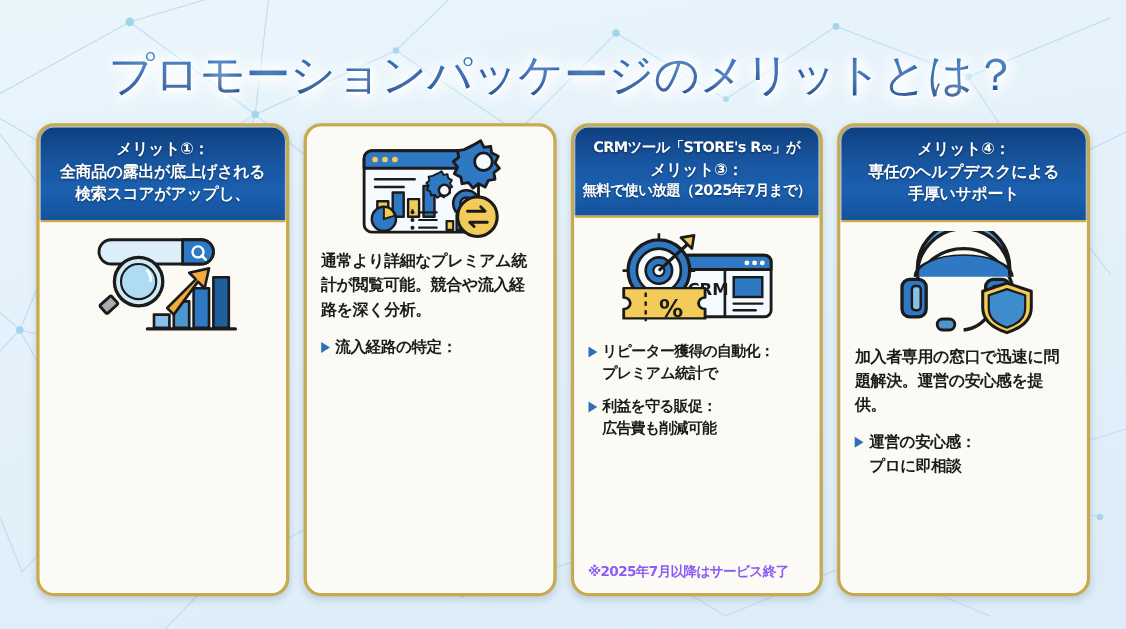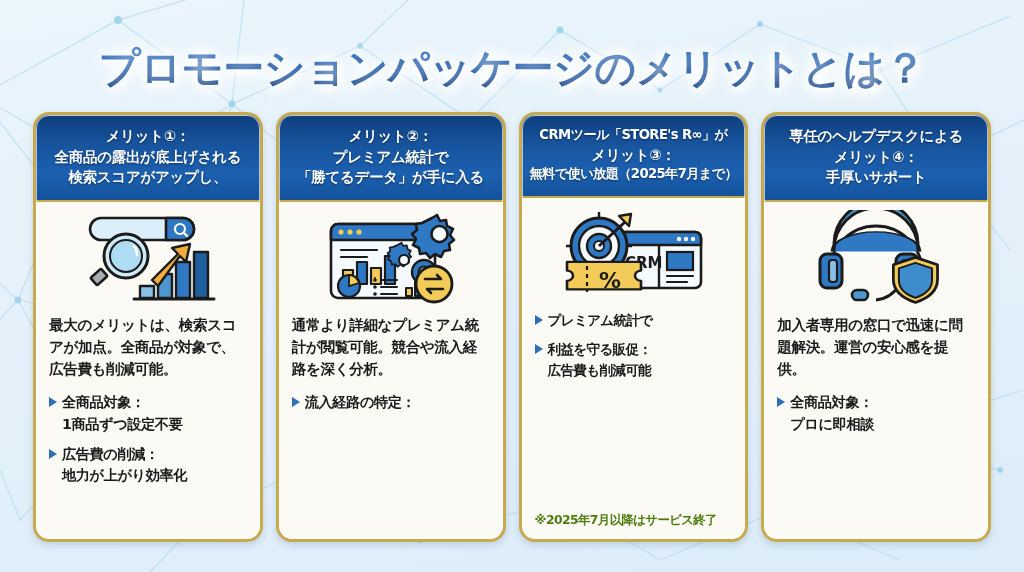--- a/index.html
+++ b/index.html
@@ -38,21 +38,21 @@
     top: 18px;
     left: 0;
     width: 1024px;
     text-align: center;
     z-index: 5;
   }
   #title {
     display: inline-block;
     font-family: "DejaVu Sans", "Liberation Sans", sans-serif;
     font-size: 41px;
-    font-weight: bold;
+    font-weight: normal;
     letter-spacing: -0.5px;
     line-height: 1.15;
     color: #15509f;
     background: linear-gradient(180deg, #2f73c4 0%, #1a56a6 42%, #123f80 100%);
     -webkit-background-clip: text;
     background-clip: text;
     -webkit-text-fill-color: transparent;
     text-shadow: 0 0 14px rgba(255,255,255,0.95);
     filter: drop-shadow(0 0 6px rgba(255,255,255,0.95))
             drop-shadow(1px 2px 0 rgba(255,255,255,0.9));
@@ -163,21 +163,21 @@
     color: #1b1b1b;
     letter-spacing: -0.4px;
   }
   .bullet-text .b-sub {
     display: block;
   }
   .footnote {
     margin-top: auto;
     font-size: 12.4px;
     font-weight: bold;
-    color: #4d7c0f;
+    color: #8b5cf6;
     letter-spacing: -0.6px;
     white-space: nowrap;
     padding-top: 2px;
   }
   .card-3 .lead { margin-bottom: 18px; }
   .card-3 .bullet-text { font-size: 13.6px; letter-spacing: -0.7px; }
 </style>
 </head>
 <body>
 
@@ -266,47 +266,23 @@
             <rect x="90" y="64" width="14" height="24" fill="#4e96cf"></rect>
             <rect x="108" y="52" width="14" height="36" fill="#2f78c4"></rect>
             <rect x="126" y="42" width="14" height="46" fill="#1f5f9e"></rect>
           </g>
           <line x1="66" y1="89" x2="146" y2="89" stroke="#1b1b1b" stroke-width="3" stroke-linecap="round"></line>
           <g stroke="#1b1b1b" stroke-width="2.4" stroke-linejoin="round" fill="#f2ab3c">
             <path d="M84,70 L110,44 L104,38 L122,34 L118,52 L112,46 L90,76 Z"></path>
           </g>
         </svg>
       </div>
-      <div class="card-body">
-        <p class="lead">最大のメリットは、検索スコアが加点。全商品が対象で、広告費も削減可能。</p>
-        <ul class="bullets">
-          <li class="bullet">
-            <span class="bullet-marker"></span>
-            <span class="bullet-text">
-              <span>全商品対象：</span>
-              <span class="b-sub">1商品ずつ設定不要</span>
-            </span>
-          </li>
-          <li class="bullet">
-            <span class="bullet-marker"></span>
-            <span class="bullet-text">
-              <span>広告費の削減：</span>
-              <span class="b-sub">地力が上がり効率化</span>
-            </span>
-          </li>
-        </ul>
-      </div>
     </div>
 
     <div class="card card-2">
-      <div class="card-header">
-        <span class="card-header-line">メリット②：</span>
-        <span class="card-header-line">プレミアム統計で</span>
-        <span class="card-header-line">「勝てるデータ」が手に入る</span>
-      </div>
       <div class="card-icon">
         <svg width="160" height="96" viewBox="0 0 160 96" xmlns="http://www.w3.org/2000/svg">
           <g stroke="#1b1b1b" stroke-width="2.6" stroke-linejoin="round">
             <rect x="20" y="14" width="104" height="74" rx="7" fill="#f4fafe"></rect>
             <path d="M20,21 a7,7 0 0 1 7,-7 h90 a7,7 0 0 1 7,7 v9 h-104 z" fill="#2f78c4"></path>
           </g>
           <g fill="#f2cb58">
             <circle cx="30" cy="22" r="2.6"></circle>
               <circle cx="39" cy="22" r="2.6"></circle>
               <circle cx="48" cy="22" r="2.6"></circle>
@@ -420,39 +396,40 @@
           </g>
           <line x1="34" y1="60" x2="34" y2="86" stroke="#1b1b1b" stroke-width="2.2" stroke-dasharray="4 4"></line>
           <text x="46" y="82" font-family="DejaVu Sans, sans-serif" font-size="22" font-weight="bold" fill="#1b1b1b">%</text>
         </svg>
       </div>
       <div class="card-body">
         <ul class="bullets">
           <li class="bullet">
             <span class="bullet-marker"></span>
             <span class="bullet-text">
+              <span>リピーター獲得の自動化：</span>
               <span class="b-sub">プレミアム統計で</span>
             </span>
           </li>
           <li class="bullet">
             <span class="bullet-marker"></span>
             <span class="bullet-text">
               <span>利益を守る販促：</span>
               <span class="b-sub">広告費も削減可能</span>
             </span>
           </li>
         </ul>
         <div class="footnote">※2025年7月以降はサービス終了</div>
       </div>
     </div>
 
     <div class="card card-4">
       <div class="card-header">
+        <span class="card-header-line">メリット④：</span>
         <span class="card-header-line">専任のヘルプデスクによる</span>
-        <span class="card-header-line">メリット④：</span>
         <span class="card-header-line">手厚いサポート</span>
       </div>
       <div class="card-icon">
         <svg width="160" height="96" viewBox="0 0 160 96" xmlns="http://www.w3.org/2000/svg">
 
           <path d="M34,62 a46,46 0 0 1 92,0" fill="none" stroke="#1b1b1b" stroke-width="3"></path>
           <path d="M36,44 a44,44 0 0 1 88,0" fill="#2f78c4" stroke="#1b1b1b" stroke-width="3" stroke-linejoin="round" transform="translate(0,2) scale(1,0.45) translate(0,44)"></path>
           <path d="M38,34 a42,42 0 0 1 84,0 l0,6 a42,42 0 0 0 -84,0 z" fill="#4e96cf" stroke="#1b1b1b" stroke-width="3" stroke-linejoin="round"></path>
 
           <g stroke="#1b1b1b" stroke-width="3" stroke-linejoin="round">
@@ -472,21 +449,21 @@
             <path d="M120,56 l18,6 v13 c0,11 -9,16 -18,19 c-9,-3 -18,-8 -18,-19 v-13 z" fill="#3f8ccc" stroke="#1b1b1b" stroke-width="2.2" stroke-linejoin="round" transform="translate(-2,-6) scale(0.92) translate(12,8)"></path>
           </g>
         </svg>
       </div>
       <div class="card-body">
         <p class="lead">加入者専用の窓口で迅速に問題解決。運営の安心感を提供。</p>
         <ul class="bullets">
           <li class="bullet">
             <span class="bullet-marker"></span>
             <span class="bullet-text">
-              <span>全商品対象：</span>
+              <span>運営の安心感：</span>
               <span class="b-sub">プロに即相談</span>
             </span>
           </li>
         </ul>
       </div>
     </div>
 
   </div>
 </div>
 

